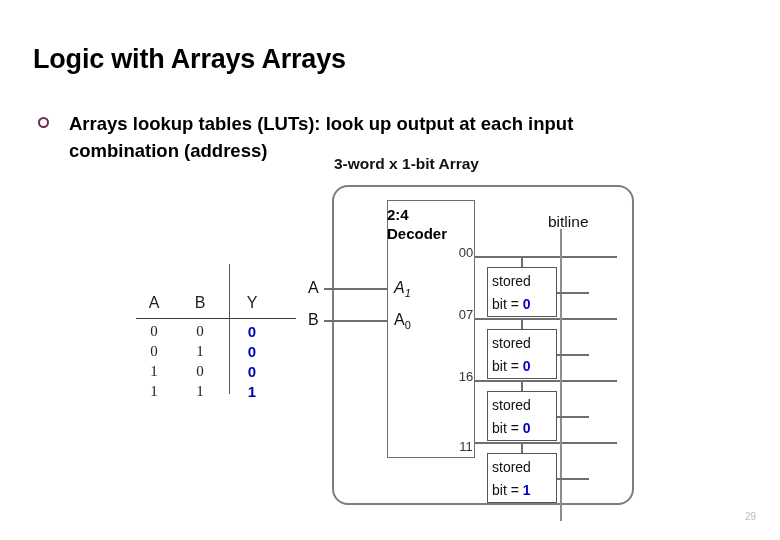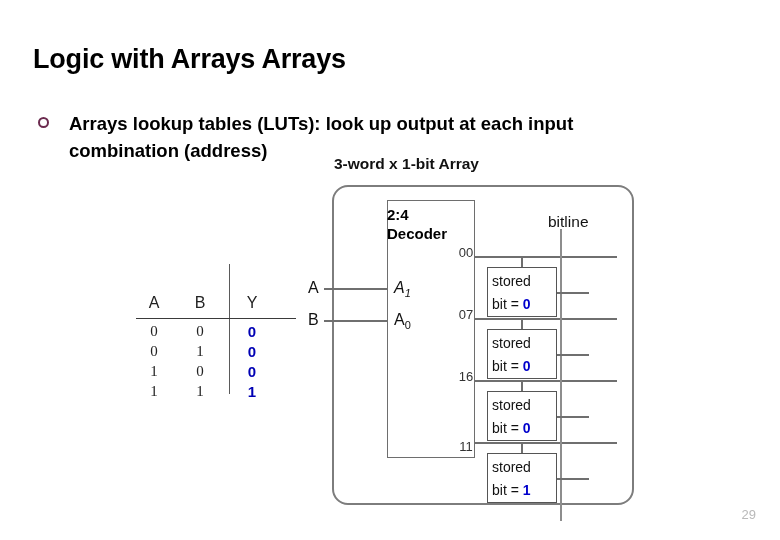--- a/index.html
+++ b/index.html
@@ -139,21 +139,21 @@
     font-size: 14px;
     color: #111;
     line-height: 23px;
     padding: 2px 0 0 4px;
   }
   .cell-box .bitval { color: #0000cc; font-weight: bold; }
 
   
   .page-number {
     position: absolute; right: 24px; bottom: 18px;
-    font-size: 13px; color: #b9b9b9;
+    font-size: 10px; color: #b9b9b9;
   }
 </style>
 </head>
 <body>
 
 <div class="slide">
 
   <div class="slide-title">Logic with Arrays Arrays</div>
 
   <div class="bullet-row">

